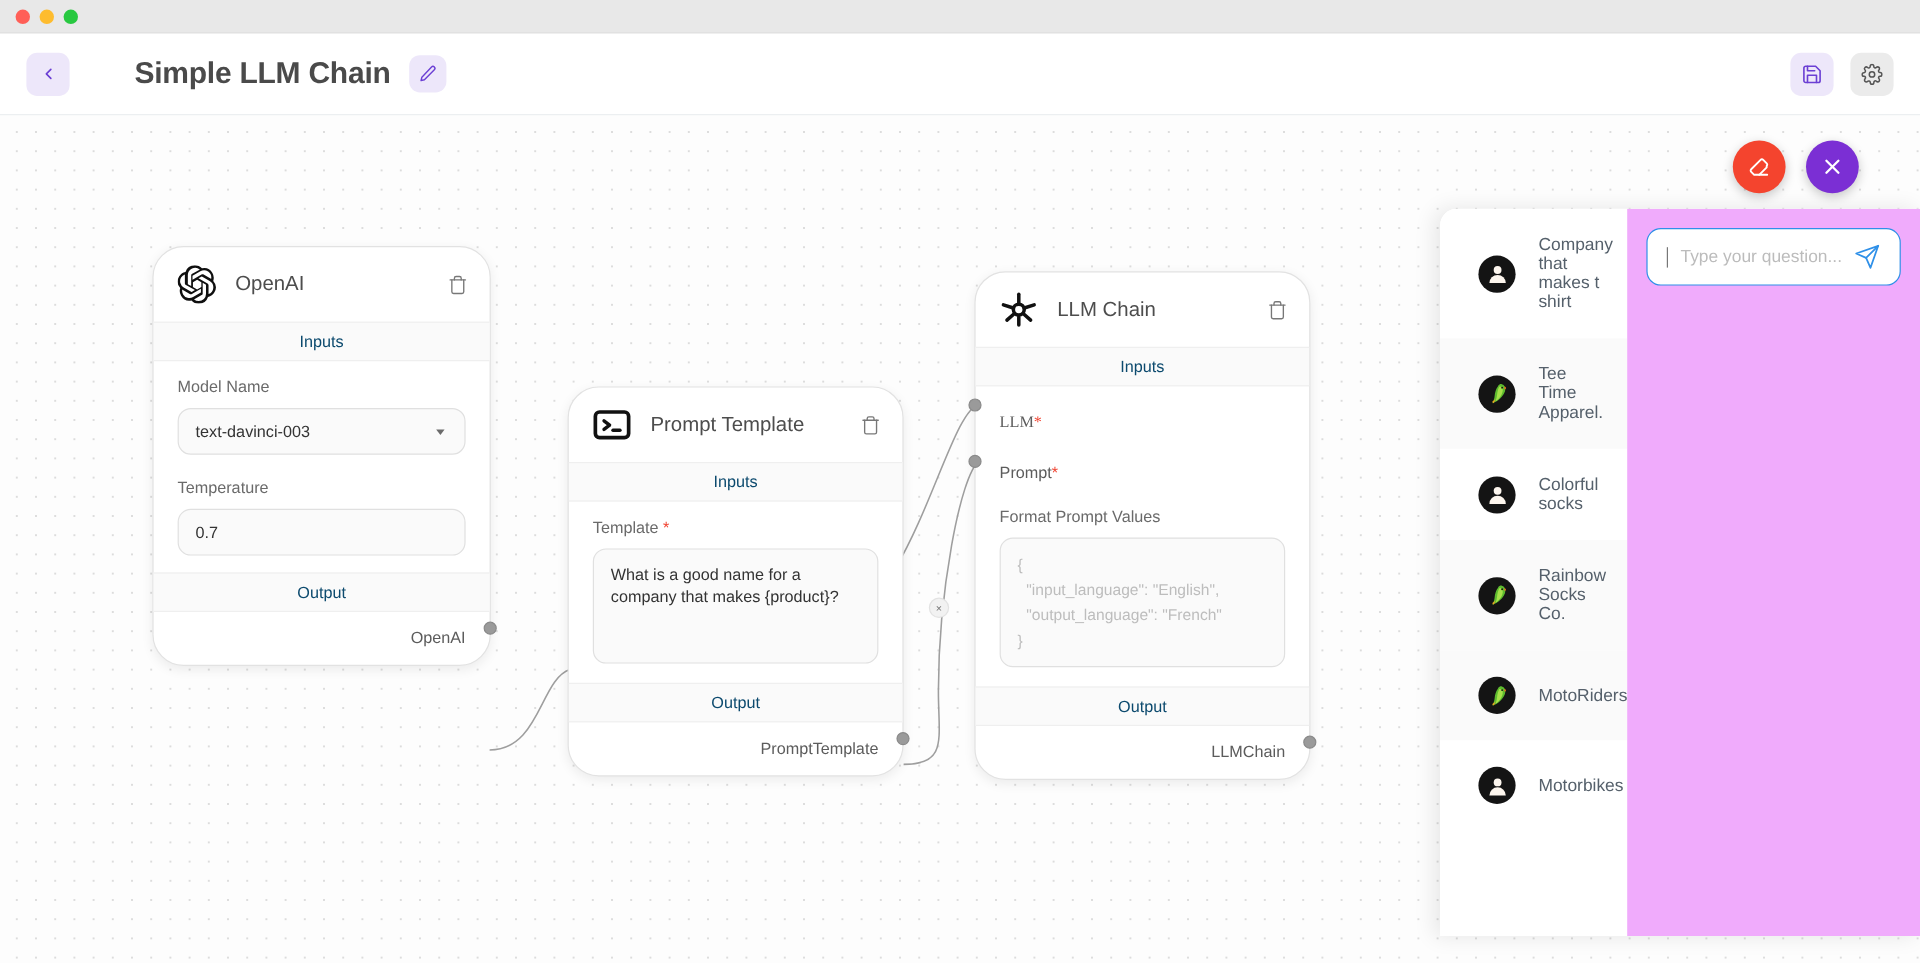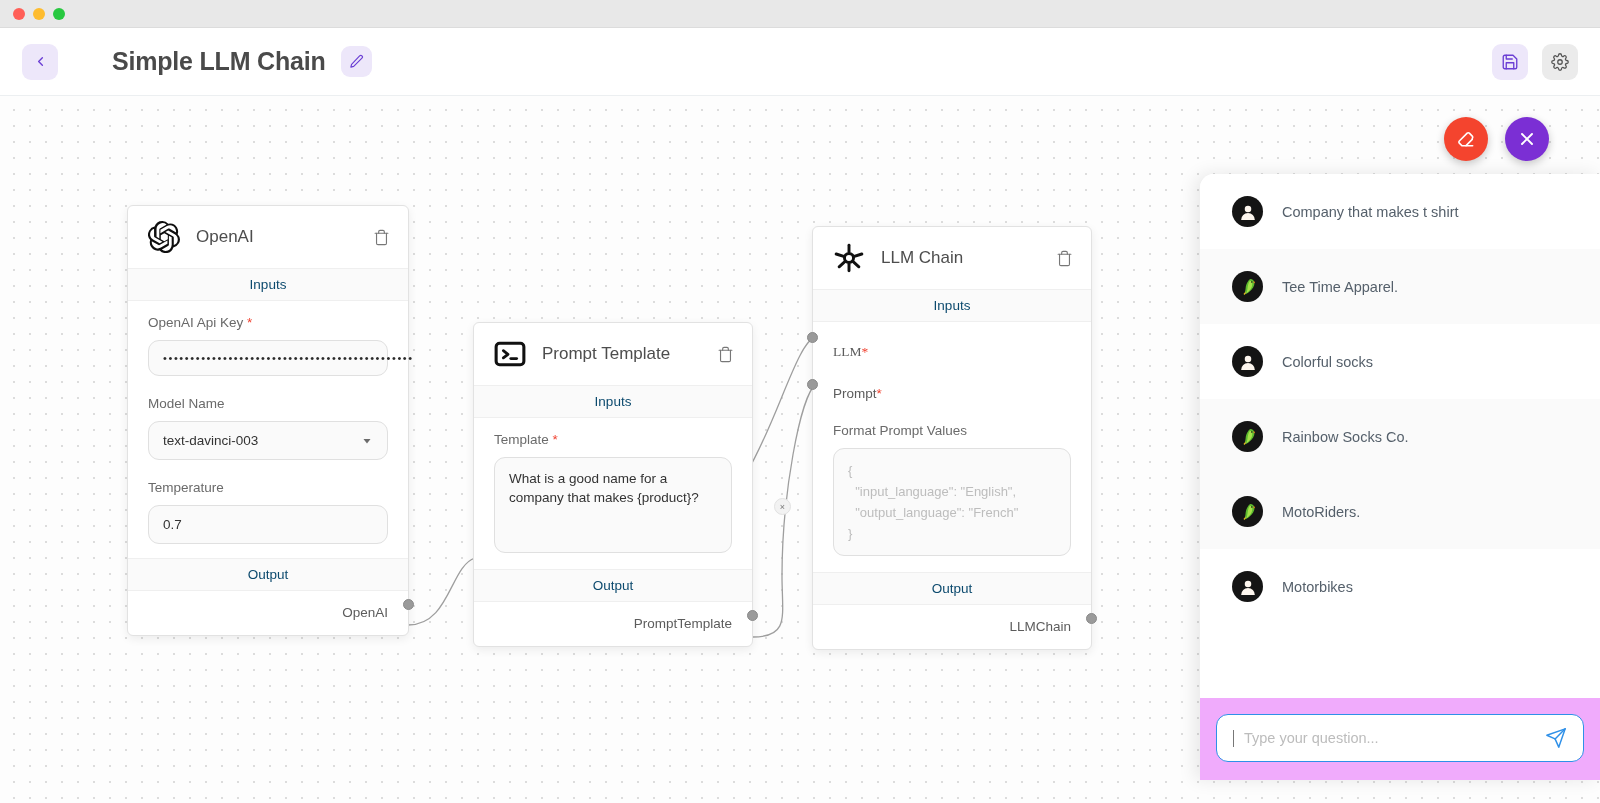--- a/index.html
+++ b/index.html
@@ -48,21 +48,21 @@
     position: absolute; left: 0; top: 96px; width: 1600px; height: 707px;
     background-color: #fdfdfd;
     background-image: radial-gradient(#dcdcdc 1px, transparent 1px);
     background-size: 16px 16px; background-position: 6px 6px;
     overflow: hidden;
   }
 
   
   .node {
     position: absolute; background: #fff; border: 1px solid #e2e2e2;
-    border-radius: 6px; box-shadow: 0 3px 10px rgba(0,0,0,.07);
+    border-radius: 26px; box-shadow: 0 3px 10px rgba(0,0,0,.07);
   }
   .node-head {
     display: flex; align-items: center; gap: 16px; padding: 15px 18px 15px 20px;
   }
   .node-logo { width: 32px; height: 32px; flex: 0 0 32px; }
   .node-title { font-size: 17px; color: #4d4d4d; flex: 1; }
   .trash { cursor: pointer; opacity: .72; }
   .section-bar {
     background: #fafafa; border-top: 1px solid #efefef; border-bottom: 1px solid #efefef;
     text-align: center; font-size: 13.5px; color: #0c4a6e; padding: 8px 0;
@@ -104,21 +104,21 @@
     position: absolute; width: 44px; height: 44px; border-radius: 50%;
     display: flex; align-items: center; justify-content: center; cursor: pointer;
     box-shadow: 0 3px 9px rgba(0,0,0,.22); border: none; z-index: 60;
   }
 
   
   .chat {
     position: absolute; right: 0; top: 174px; width: 400px; height: 606px;
     background: #fff; border-top-left-radius: 14px;
     box-shadow: -5px 0 18px rgba(0,0,0,.09); z-index: 50;
-    display: flex; flex-direction: column; overflow: hidden;
+    display: flex; flex-direction: row; overflow: hidden;
   }
   .chat-scroll { flex: 1; overflow: hidden; }
   .msg { display: flex; align-items: center; gap: 19px; padding: 22px 32px; }
   .msg.bot { background: #fafafa; }
   .msg.user { background: #ffffff; }
   .avatar {
     width: 31px; height: 31px; border-radius: 50%; flex: 0 0 31px;
     background: #141414; display: flex; align-items: center; justify-content: center;
     overflow: hidden;
   }
@@ -189,26 +189,20 @@
           <path fill="#0f0f0f" d="M297.06 130.97a80.06 80.06 0 0 0-6.88-65.72 80.94 80.94 0 0 0-87.2-38.83A80.07 80.07 0 0 0 142.8 0a80.94 80.94 0 0 0-77.22 56.05 80.08 80.08 0 0 0-53.52 38.82 80.94 80.94 0 0 0 9.95 94.87 80.05 80.05 0 0 0 6.88 65.72 80.94 80.94 0 0 0 87.2 38.83 80.05 80.05 0 0 0 60.17 26.83 80.94 80.94 0 0 0 77.25-56.09 80.08 80.08 0 0 0 53.52-38.82 80.94 80.94 0 0 0-9.97-94.84zM176.3 299.08a60.4 60.4 0 0 1-38.77-14.02c.49-.27 1.35-.74 1.91-1.09l64.39-37.19a10.47 10.47 0 0 0 5.29-9.17v-90.8l27.21 15.71c.29.14.48.42.52.74v75.18a60.69 60.69 0 0 1-60.55 60.64zM45.99 243.42a60.34 60.34 0 0 1-7.22-40.54c.48.29 1.31.8 1.91 1.14l64.39 37.19a10.48 10.48 0 0 0 10.59 0l78.62-45.39v31.42a.98.98 0 0 1-.39.84L128.8 265.7a60.71 60.71 0 0 1-82.81-22.28zM29.05 103.12a60.39 60.39 0 0 1 31.55-26.57c0 .56-.03 1.55-.03 2.24v74.37a10.46 10.46 0 0 0 5.29 9.16l78.62 45.38-27.21 15.71a.98.98 0 0 1-.92.08l-65.1-37.59a60.71 60.71 0 0 1-22.2-82.78zm223.56 52.03l-78.62-45.39 27.21-15.7a.98.98 0 0 1 .92-.08l65.1 37.58a60.65 60.65 0 0 1-9.36 109.38V165.3a10.45 10.45 0 0 0-5.25-9.15zm27.08-40.76c-.48-.3-1.31-.8-1.91-1.14l-64.39-37.19a10.49 10.49 0 0 0-10.59 0l-78.61 45.39V89.02a.98.98 0 0 1 .39-.84l65.1-37.56a60.65 60.65 0 0 1 90.02 62.77zM113.1 174.15l-27.22-15.71a.98.98 0 0 1-.52-.74V82.52a60.65 60.65 0 0 1 99.42-46.54c-.49.27-1.34.74-1.91 1.09l-64.39 37.19a10.47 10.47 0 0 0-5.29 9.16l-.09 90.73zm14.78-31.87l35.01-20.22 35.02 20.21v40.43l-35.02 20.21-35.01-20.21v-40.42z"></path>
         </svg>
         <div class="node-title">OpenAI</div>
         <svg class="trash" width="17" height="17" viewBox="0 0 24 24" fill="none" stroke="#444" stroke-width="1.6" stroke-linecap="round" stroke-linejoin="round">
           <polyline points="3 6 5 6 21 6"></polyline>
           <path d="M19 6v14a2 2 0 0 1-2 2H7a2 2 0 0 1-2-2V6m3 0V4a2 2 0 0 1 2-2h4a2 2 0 0 1 2 2v2"></path>
         </svg>
       </div>
       <div class="section-bar">Inputs</div>
 
-      <div class="field">
-        <div class="flabel">
-          <span>OpenAI Api Key</span><span class="req"> *</span>
-        </div>
-        <div class="ctl pw">••••••••••••••••••••••••••••••••••••••••••••••</div>
-      </div>
 
       <div class="field">
         <div class="flabel">Model Name</div>
         <div class="ctl select-ctl">
           <span>text-davinci-003</span>
           <svg class="caret" width="12" height="12" viewBox="0 0 24 24" fill="#6b6b6b">
               <polygon points="5,8 19,8 12,17"></polygon>
             </svg>
         </div>
       </div>

